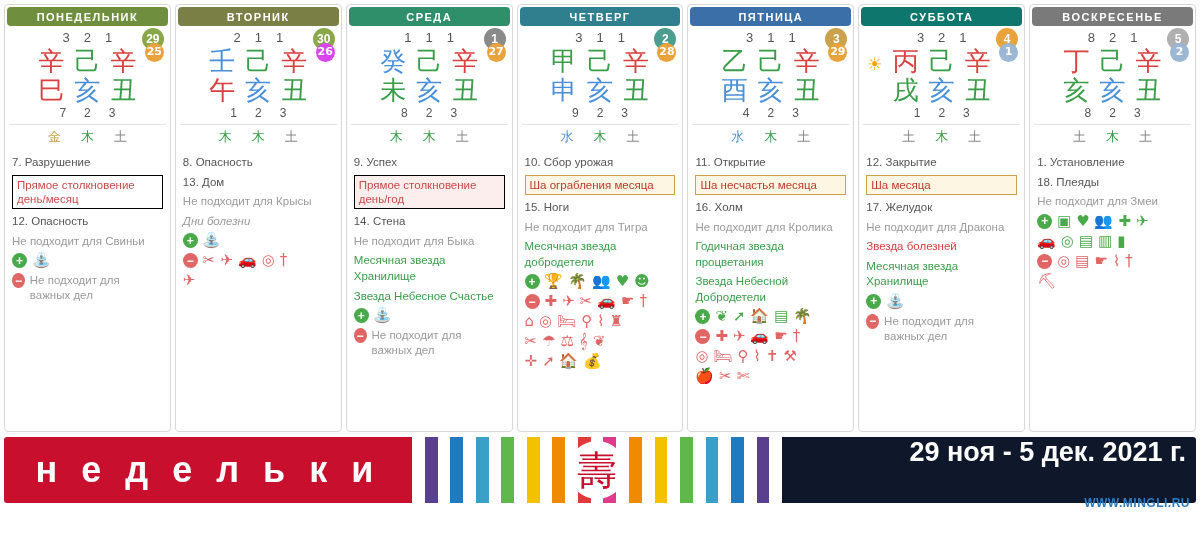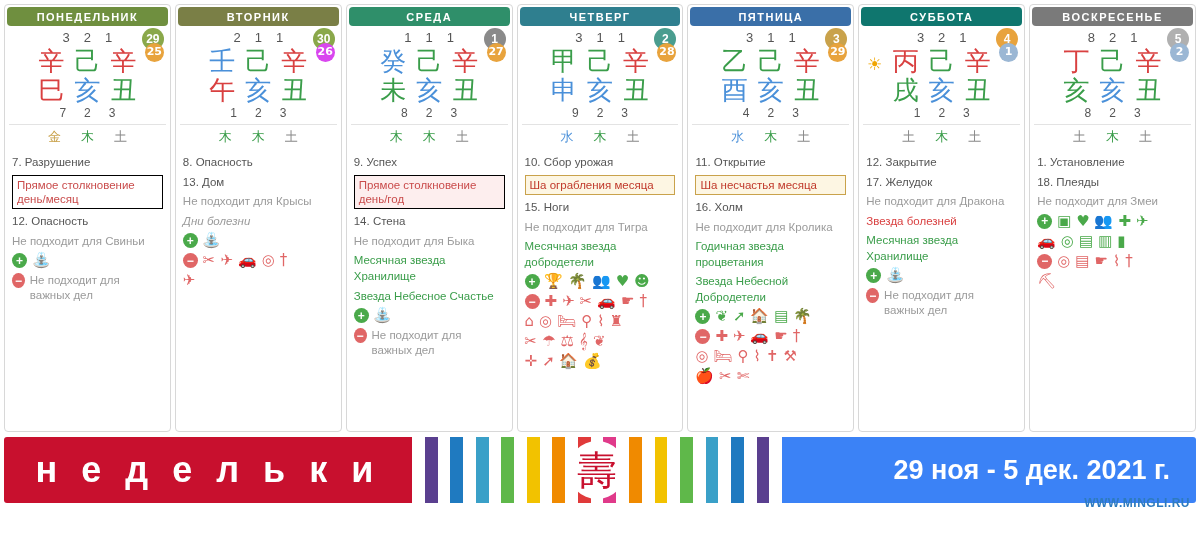--- a/index.html
+++ b/index.html
@@ -183,23 +183,23 @@
     border-radius: 50%;
     background: #fff;
     display: flex; align-items: center; justify-content: center;
     color: #c8102e;
     font-family: "DejaVu Sans", sans-serif;
     font-size: 40px;
     line-height: 1;
   }
   .foot-right {
     flex: 1 1 auto;
-    background: #3b82f6;
-    display: flex; align-items: center; justify-content: flex-end;
-    padding-right: 26px;
+    background: #0f172a;
+    display: flex; align-items: flex-start; justify-content: flex-end;
+    padding-right: 10px;
   }
   .foot-right .date {
     color: #fff;
     font-size: 27px;
     font-weight: bold;
   }
   .site {
     position: absolute;
     right: 10px; top: 496px;
     font-size: 12px;
@@ -535,20 +535,21 @@
         <span>2</span>
         <span>3</span>
       </div>
       <div class="elems">
         <span style="color:#8a8a8a">土</span>
         <span style="color:#3a9d4a">木</span>
         <span style="color:#8a8a8a">土</span>
       </div>
       <div class="body-txt">
         <p class="dark">12. Закрытие</p>
+        <span class="boxed cream">Ша месяца</span>
         <p class="dark">17. Желудок</p>
         <p class="gray">Не подходит для Дракона</p>
         <p class="red">Звезда болезней</p>
         <p class="green">Месячная звезда Хранилище</p>
         <div class="icon-row">
           <span class="circ g">+</span>
           <span class="ico g">⛲</span>
         </div>
         <div class="inline-note">
           <span class="circ r">−</span>

